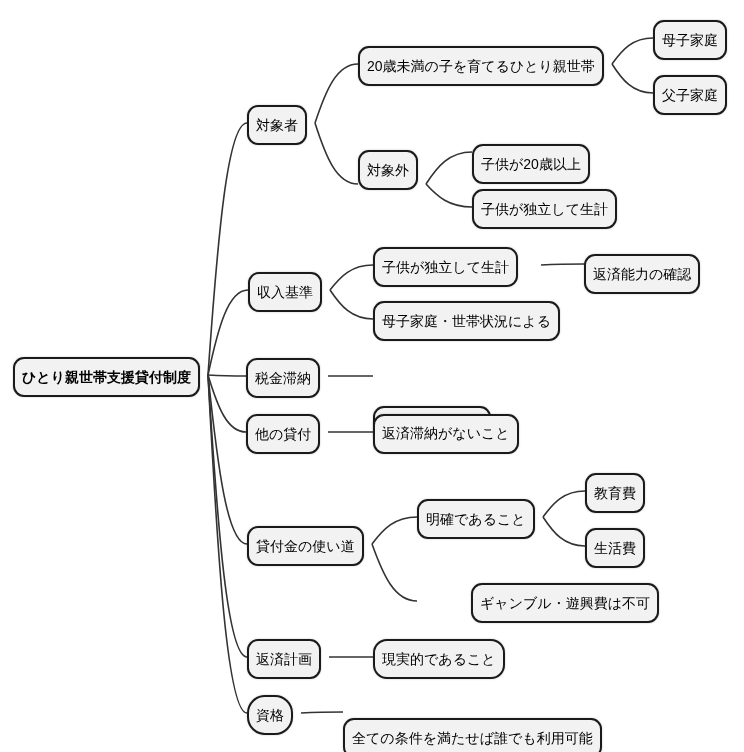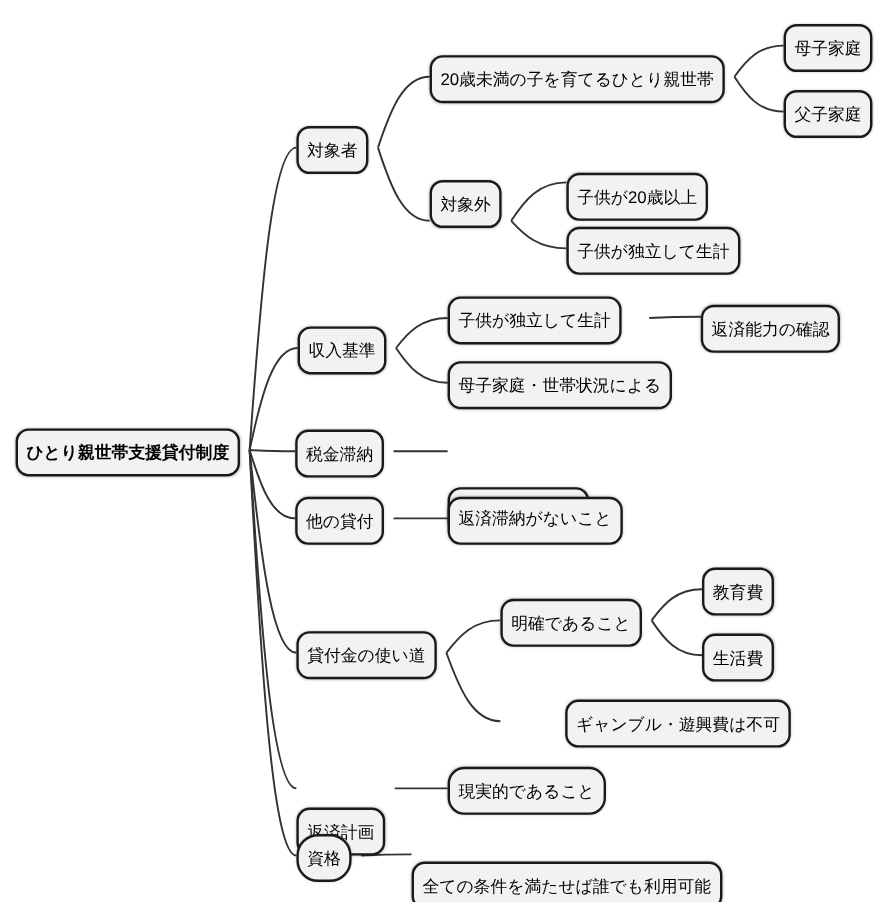--- a/index.html
+++ b/index.html
@@ -86,18 +86,18 @@
       <div class="mm-node" style="left: 373px; top: 301px;">母子家庭・世帯状況による</div>
       <div class="mm-node" style="left: 246px; top: 358px;">税金滞納</div>
       <div class="mm-node" style="left: 373px; top: 358px; margin-top: 48px;">滞納がないこと</div>
       <div class="mm-node" style="left: 246px; top: 414px;">他の貸付</div>
       <div class="mm-node" style="left: 373px; top: 414px; font-family: Liberation Mono, monospace;">返済滞納がないこと</div>
       <div class="mm-node" style="left: 247px; top: 526px;">貸付金の使い道</div>
       <div class="mm-node" style="left: 417px; top: 499px;">明確であること</div>
       <div class="mm-node" style="left: 585px; top: 473px;">教育費</div>
       <div class="mm-node" style="left: 585px; top: 528px;">生活費</div>
       <div class="mm-node" style="left: 425px; top: 583px; margin-left: 46px;">ギャンブル・遊興費は不可</div>
-      <div class="mm-node" style="left: 247px; top: 639px; margin-top: 34px;">返済計画</div>
+      <div class="mm-node" style="left: 247px; top: 639px;">返済計画</div>
       <div class="mm-node" style="left: 373px; top: 639px; border-radius: 14px;">現実的であること</div>
       <div class="mm-node" style="left: 247px; top: 695px; border-radius: 18px;">資格</div>
       <div class="mm-node" style="left: 343px; top: 694px; margin-top: 24px;">全ての条件を満たせば誰でも利用可能</div>
     </div>
 </div>
 
 </body></html>

